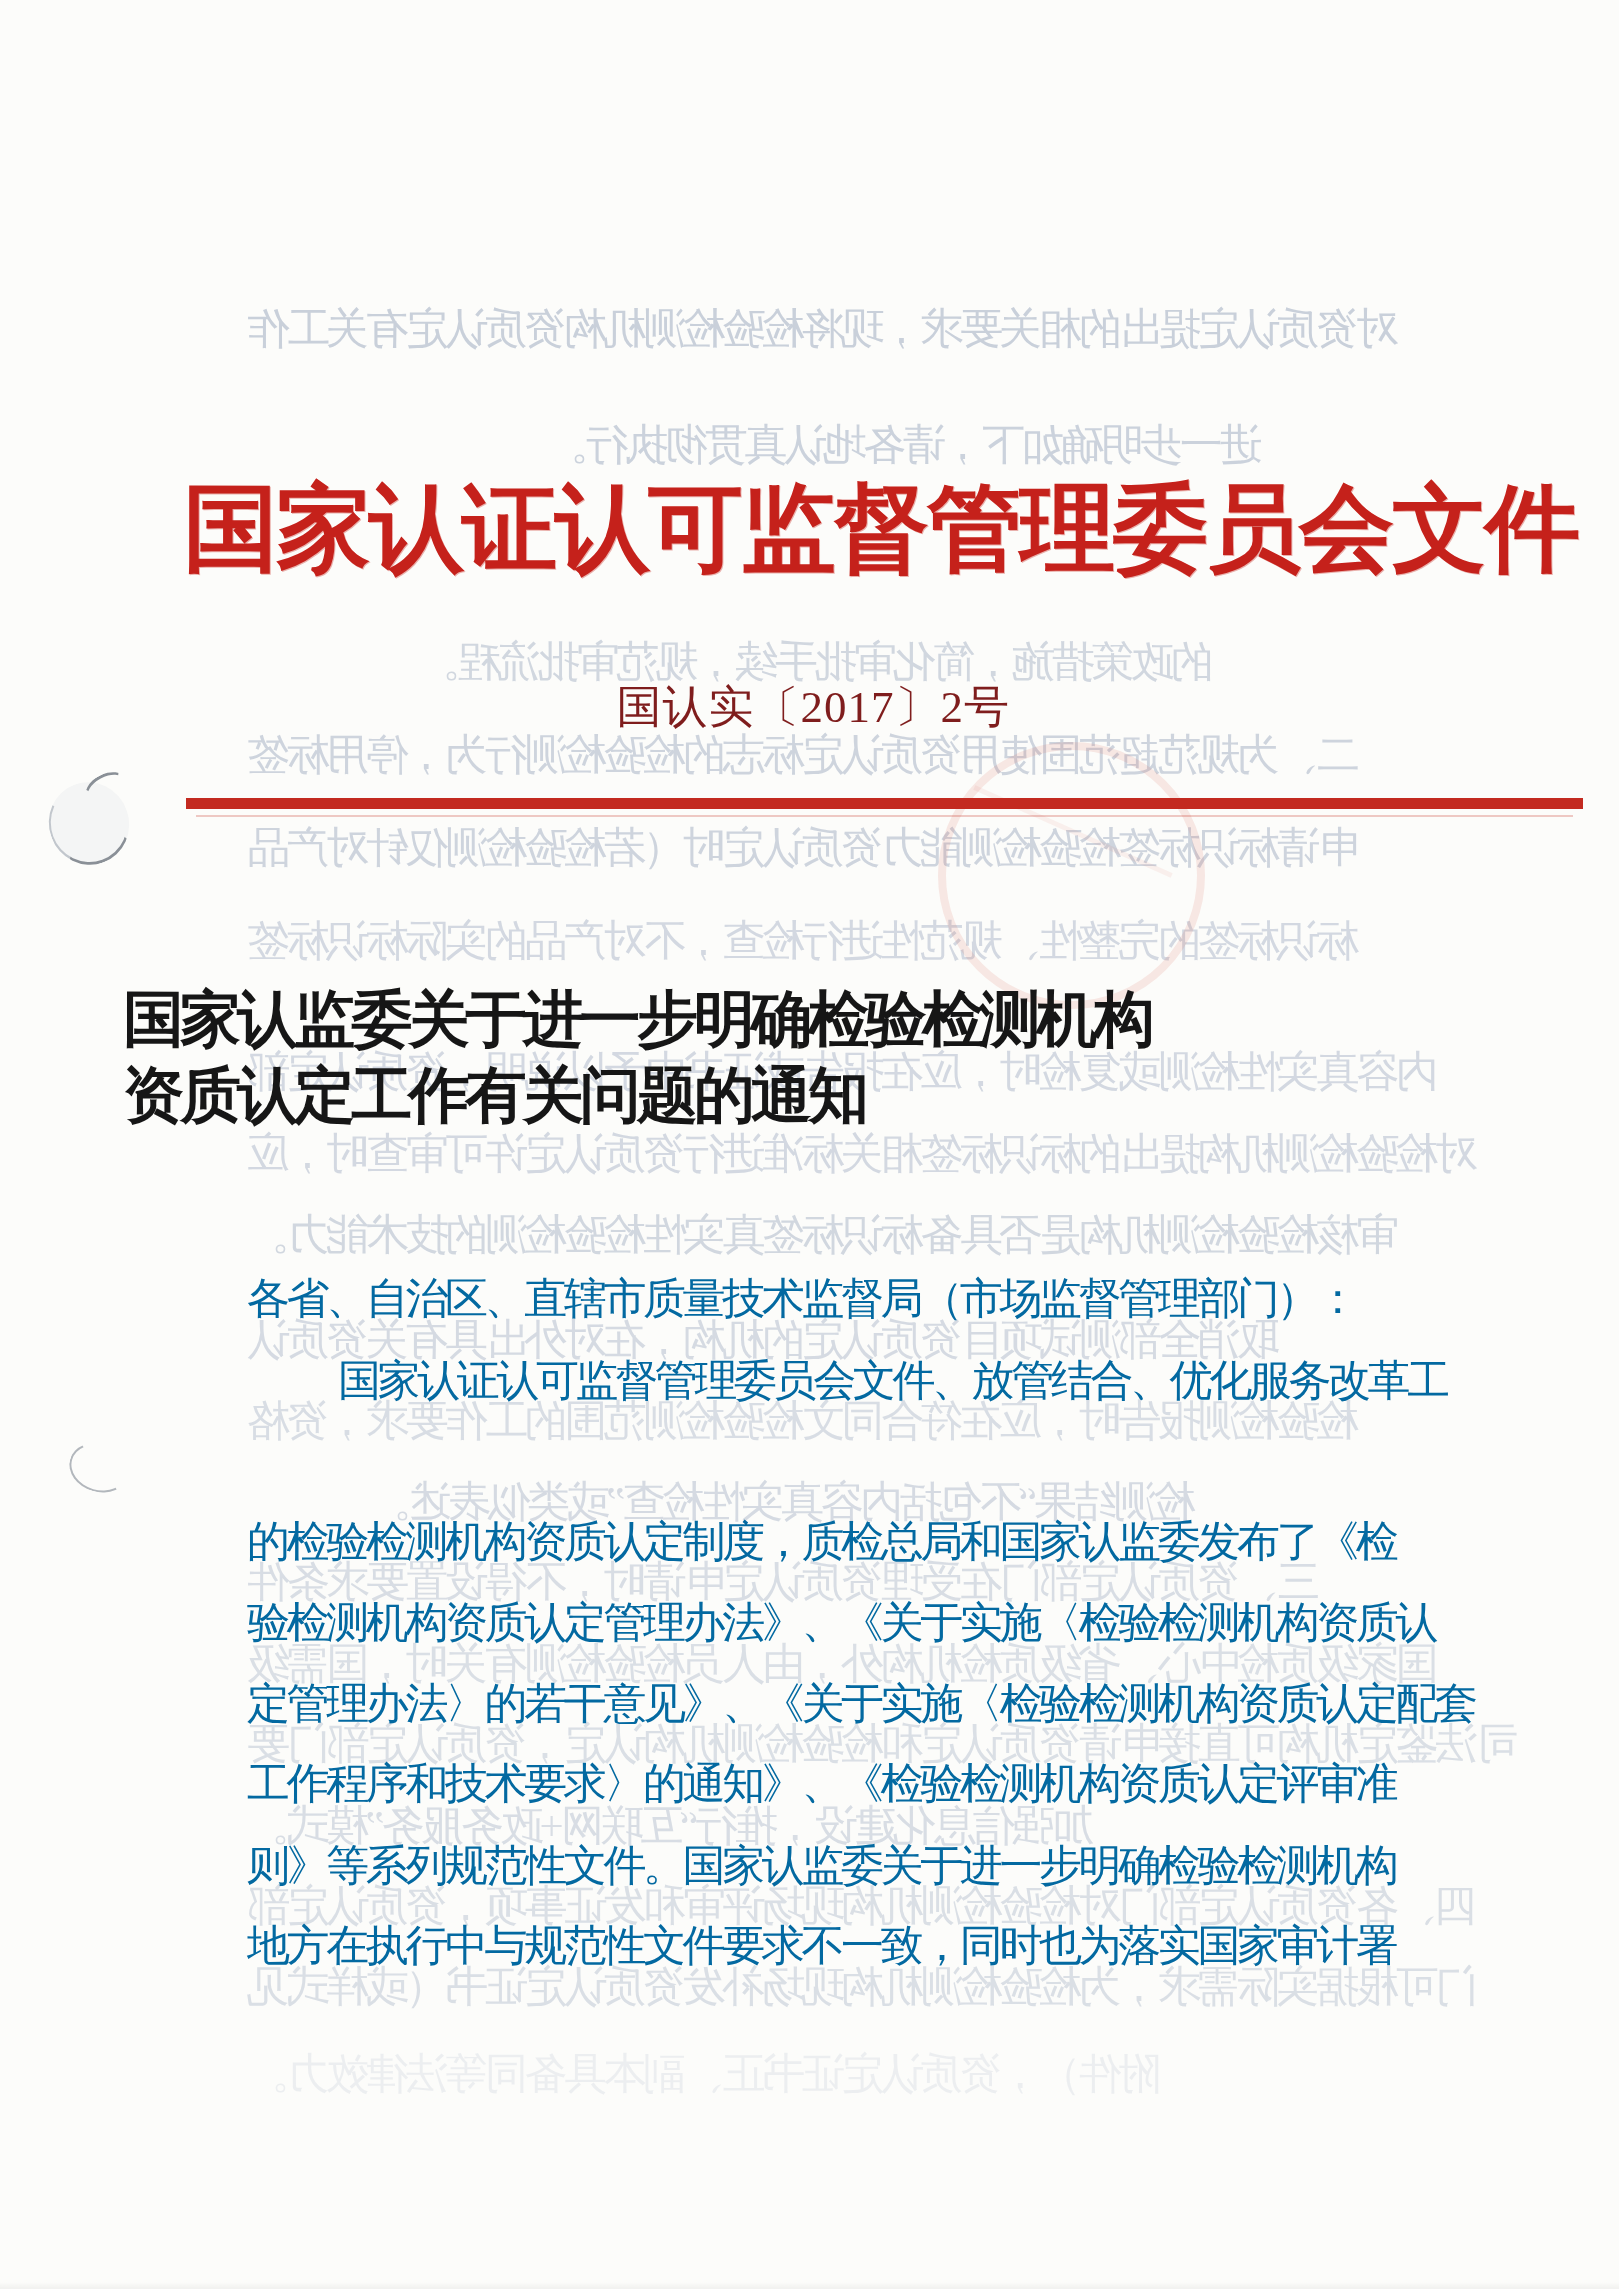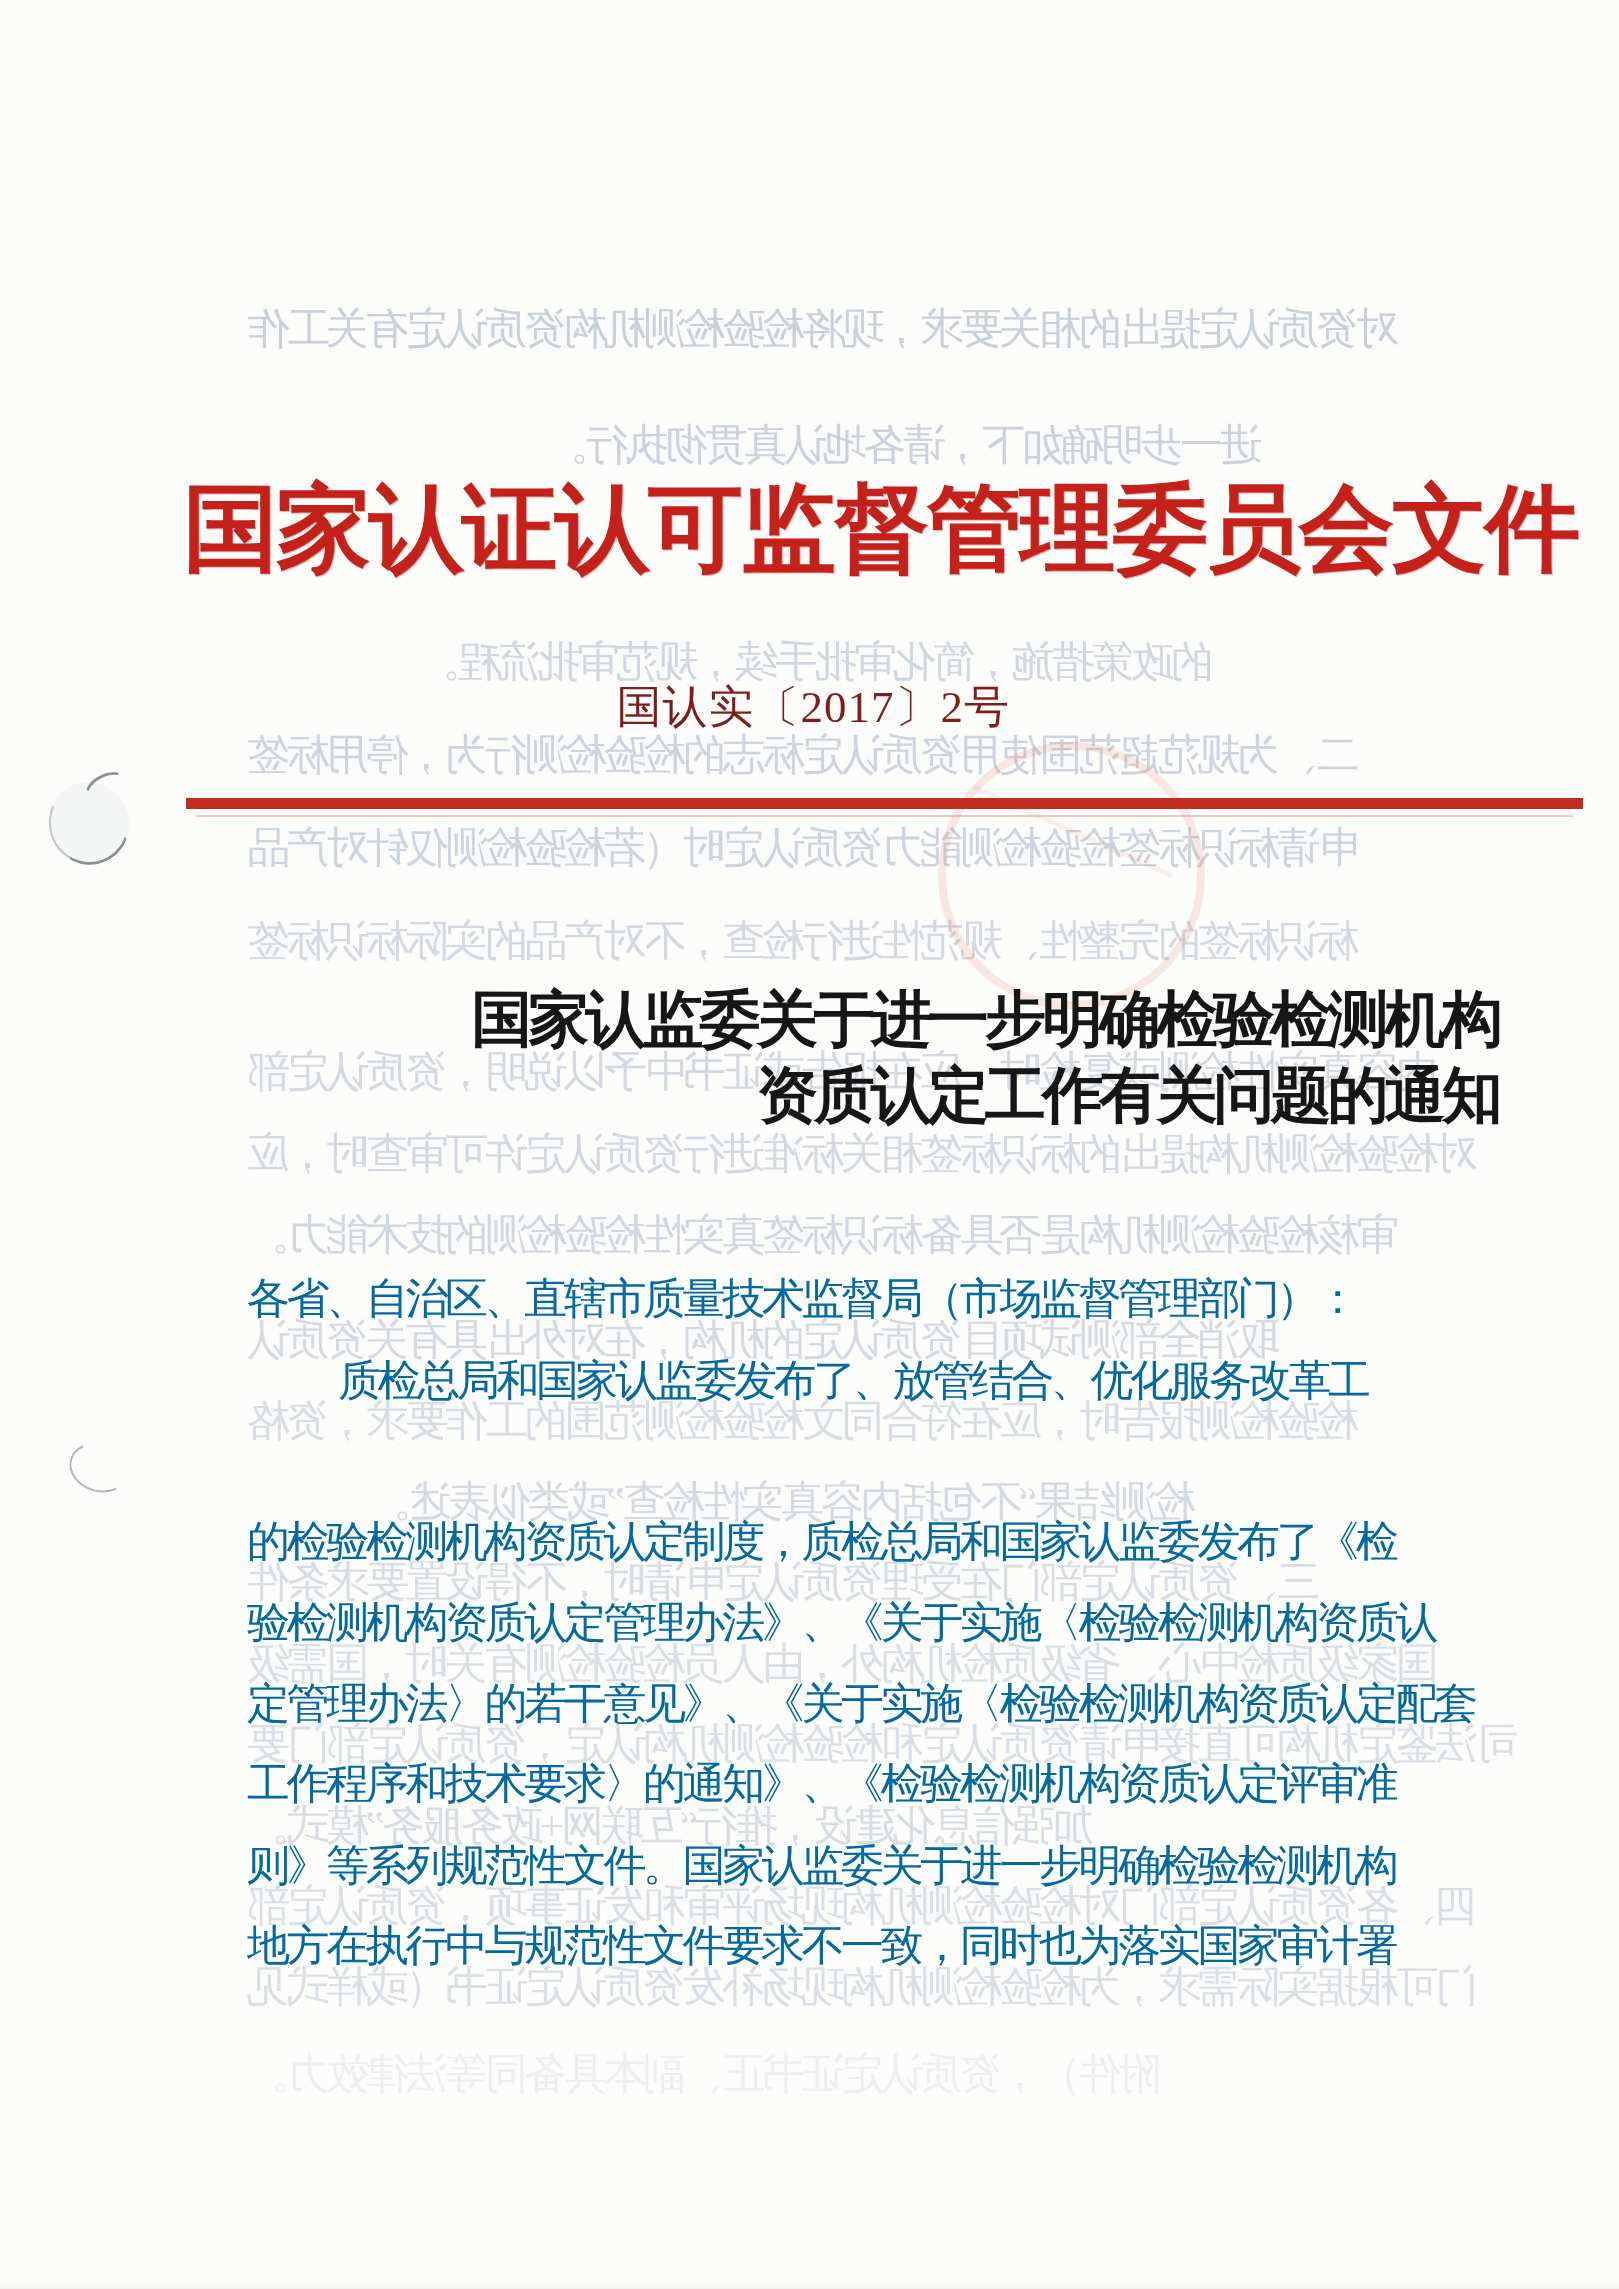--- a/index.html
+++ b/index.html
@@ -29,21 +29,21 @@
     position:absolute;top:798px;left:186px;width:1397px;height:10.8px;
     background:#c32a20;
   }
   .rule-echo{
     position:absolute;top:815px;left:196px;width:1377px;height:2px;
     background:rgba(195,42,32,.25);
   }
   
   .doc-title{
     position:absolute;top:982px;left:123px;width:1376px;
-    text-align:right;font-weight:bold;color:#161616;
+    text-align:left;font-weight:bold;color:#161616;
     font-size:61px;line-height:76px;letter-spacing:-3.9px;white-space:nowrap;
   }
   
   .bodyline{
     position:absolute;
     font-size:43px;line-height:49px;letter-spacing:-3.4px;
     white-space:nowrap;color:#0369a1;
   }
   
   .bleed{
@@ -131,21 +131,21 @@
   <div class="docnum">国认实〔2017〕2号</div>
   <div class="rule"></div>
   <div class="rule-echo"></div>
 
   <div class="doc-title">
     <div>国家认监委关于进一步明确检验检测机构</div>
     <div>资质认定工作有关问题的通知</div>
   </div>
 
   <div class="bodyline" style="top:1274px;left:247px">各省、自治区、直辖市质量技术监督局（市场监督管理部门）：</div>
-  <div class="bodyline" style="top:1356px;left:338px">质检总局和国家认监委发布了、放管结合、优化服务改革工</div>
+  <div class="bodyline" style="top:1356px;left:338px">国家认证认可监督管理委员会文件、放管结合、优化服务改革工</div>
   <div class="bodyline" style="top:1517px;left:247px">的检验检测机构资质认定制度，质检总局和国家认监委发布了《检</div>
   <div class="bodyline" style="top:1598px;left:247px">验检测机构资质认定管理办法》、《关于实施〈检验检测机构资质认</div>
   <div class="bodyline" style="top:1679px;left:247px">定管理办法〉的若干意见》、《关于实施〈检验检测机构资质认定配套</div>
   <div class="bodyline" style="top:1759px;left:247px">工作程序和技术要求〉的通知》、《检验检测机构资质认定评审准</div>
   <div class="bodyline" style="top:1841px;left:247px">则》等系列规范性文件。国家认监委关于进一步明确检验检测机构</div>
   <div class="bodyline" style="top:1921px;left:247px">地方在执行中与规范性文件要求不一致，同时也为落实国家审计署</div>
 
 </div>
 
 

